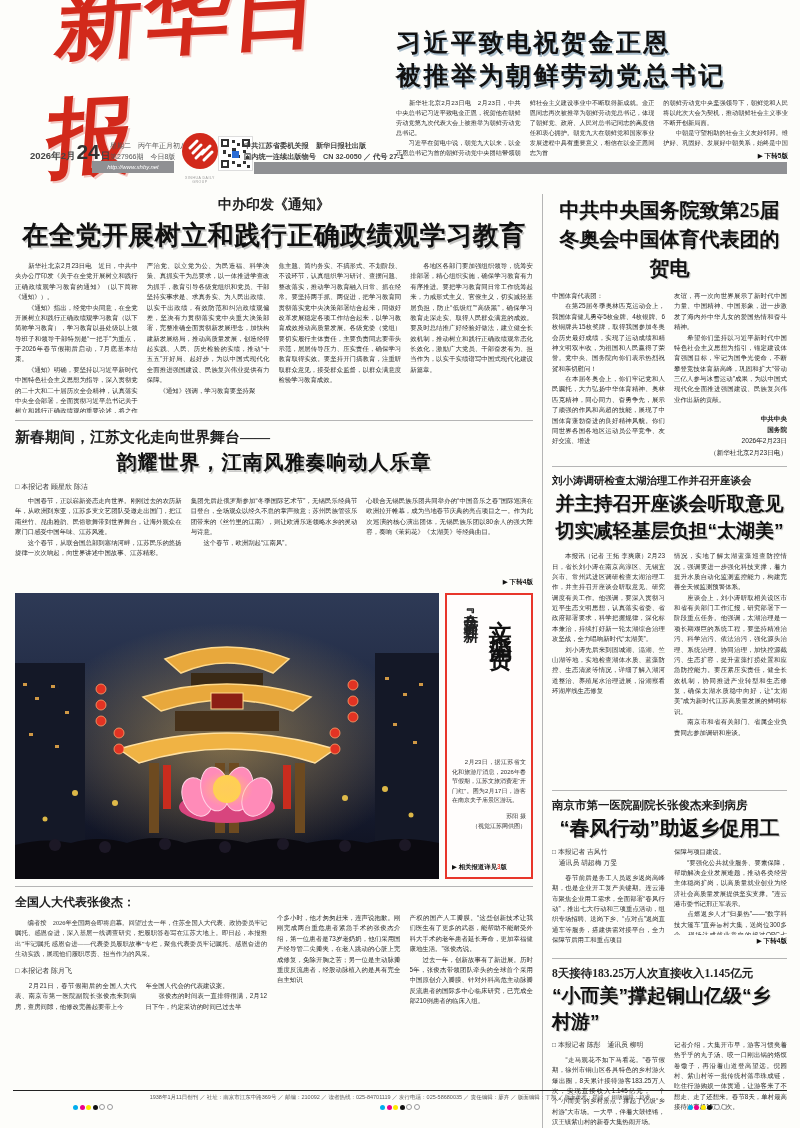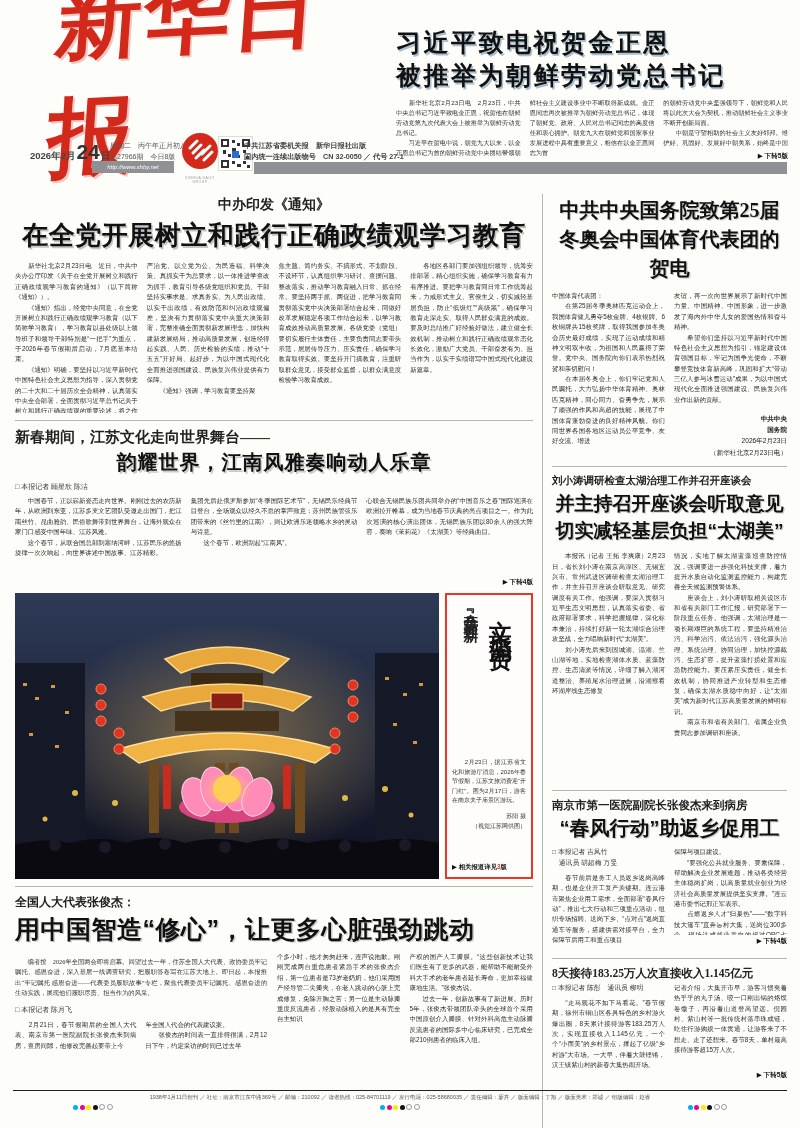--- a/index.html
+++ b/index.html
@@ -337,21 +337,20 @@
             <div>（视觉江苏网供图）</div>
           </div>
           <div class="related"><span>▶ 相关报道详见</span><span class="rednum">3</span><span>版</span></div>
         </aside>
       </div>
 
       <hr class="hr">
 
       <section class="heart">
         <div class="kicker-l serif kicker-l">全国人大代表张俊杰：</div>
-        <h2 class="hl-heart">用中国智造“修心”，让更多心脏强劲跳动</h2>
         <div class="heart-body">
           <div class="heart-leftcol">
             <p class="ednote prewrap">　　编者按　2026年全国两会即将启幕。回望过去一年，住苏全国人大代表、政协委员牢记嘱托、感恩奋进，深入基层一线调查研究，把履职答卷写在江苏大地上。即日起，本报推出“牢记嘱托 感恩奋进——代表委员履职故事”专栏，聚焦代表委员牢记嘱托、感恩奋进的生动实践，展现他们履职尽责、担当作为的风采。</p>
             <p class="byline" style="margin-top:5px">□ 本报记者 陈月飞</p>
             <div class="heart-leftcols">
               <p class="col bodytext prewrap">　　2月21日，春节假期后的全国人大代表、南京市第一医院副院长张俊杰来到病房，查房间隙，他修改完善起要带上今</p>
               <p class="col bodytext prewrap">年全国人代会的代表建议案。
 　　张俊杰的时间表一直排得很满，2月12日下午，约定采访的时间已过去半</p>
             </div>
           </div>
@@ -420,20 +419,21 @@
 　　点燃返乡人才“归巢热”——“数字科技大篷车”直奔농村大集，送岗位300多个，现场达成就业意向的超过OPC七成。</p>
             <div class="jump">▶ 下转4版</div>
           </div>
         </div>
       </section>
 
       <hr class="hr">
 
       <section class="xiao">
         <div class="kicker-serif">8天接待183.25万人次直接收入1.145亿元</div>
+        <h2 class="hl-xiao">“小而美”撑起铜山亿级“乡村游”</h2>
         <div class="cols">
           <div class="col">
             <p class="byline2">□ 本报记者 陈彤　通讯员 柳明</p>
             <p class="bodytext prewrap" style="height:84px">　　“走马观花不如下马看花。”春节假期，徐州市铜山区各具特色的乡村游火爆出圈，8天累计接待游客183.25万人次，实现直接收入1.145亿元，一个个“小而美”的乡村景点，撑起了亿级“乡村游”大市场。一大早，伴着大鼓铿锵，汉王镇紫山村的新春大集热闹开场。</p>
           </div>
           <div class="col">
             <p class="bodytext prewrap" style="height:86px">记者介绍，大集开市早，游客习惯夹着热乎乎的丸子汤、咬一口刚出锅的烙馍卷馓子，再沿着山道登高望远。倪园村、紫山村等一批传统村落串珠成链，吃住行游购娱一体贯通，让游客来了不想走、走了还想来。春节8天，单村最高接待游客超15万人次。</p>
             <div class="jump">▶ 下转5版</div>
           </div>
         </div>

